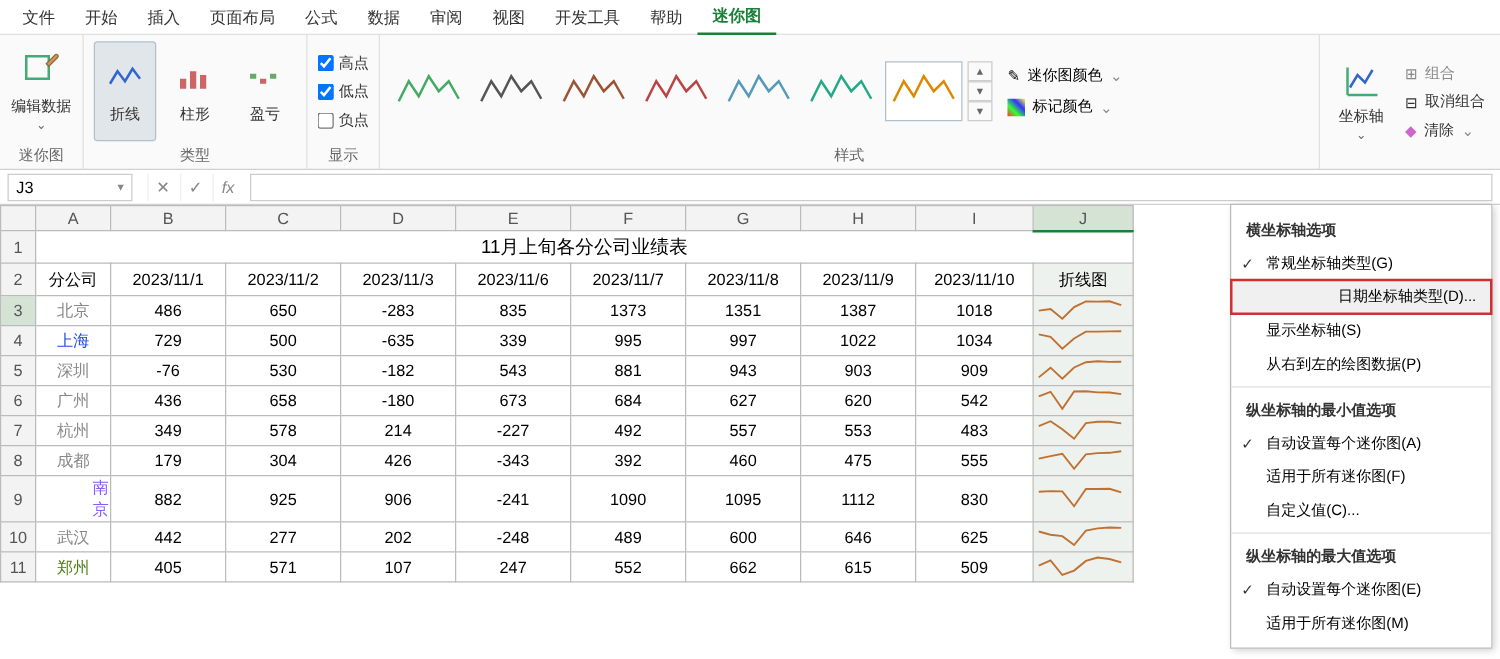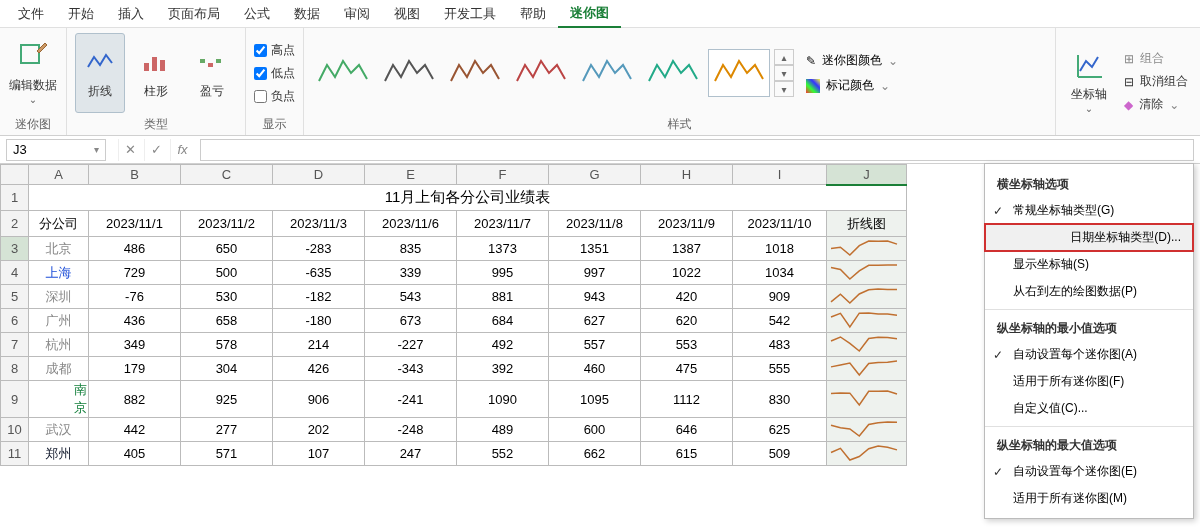--- a/index.html
+++ b/index.html
@@ -338,21 +338,21 @@
         </tr>
         <tr>
           <th class="rowhdr">5</th>
           <td style="color:#888;">深圳</td>
           <td>-76</td>
           <td>530</td>
           <td>-182</td>
           <td>543</td>
           <td>881</td>
           <td>943</td>
-          <td>420</td>
+          <td>903</td>
           <td>909</td>
           <td class="jcol sparkcell">
             <svg class="spark">
               <polyline points="4,14.90488888888889 13.428571428571429,7.139555555555557 22.857142857142858,16 32.285714285714285,6.977777777777778 41.714285714285715,2.7715555555555547 51.142857142857146,2 60.57142857142857,2.4977777777777774 70,2.423111111111112" fill="none" stroke="#c07030" stroke-width="1.5"></polyline>
             </svg>
           </td>
         </tr>
         <tr>
           <th class="rowhdr">6</th>
           <td style="color:#888;">广州</td>
@@ -399,21 +399,21 @@
           <td>475</td>
           <td>555</td>
           <td class="jcol sparkcell">
             <svg class="spark">
               <polyline points="4,7.861915367483297 13.428571428571429,5.913140311804009 22.857142857142858,4.011135857461024 32.285714285714285,16 41.714285714285715,4.54120267260579 51.142857142857146,3.4810690423162587 60.57142857142857,3.247216035634743 70,2" fill="none" stroke="#c07030" stroke-width="1.5"></polyline>
             </svg>
           </td>
         </tr>
         <tr>
           <th class="rowhdr">9</th>
-          <td style="color:#15803d;padding-left:44px;">南京</td>
+          <td style="color:#8b5cf6;padding-left:44px;">南京</td>
           <td>882</td>
           <td>925</td>
           <td>906</td>
           <td>-241</td>
           <td>1090</td>
           <td>1095</td>
           <td>1112</td>
           <td>830</td>
           <td class="jcol sparkcell">
             <svg class="spark">
@@ -433,21 +433,21 @@
           <td>646</td>
           <td>625</td>
           <td class="jcol sparkcell">
             <svg class="spark">
               <polyline points="4,5.194630872483222 13.428571428571429,7.778523489932887 22.857142857142858,8.953020134228186 32.285714285714285,16 41.714285714285715,4.4586129753915 51.142857142857146,2.720357941834452 60.57142857142857,2 70,2.328859060402685" fill="none" stroke="#c07030" stroke-width="1.5"></polyline>
             </svg>
           </td>
         </tr>
         <tr>
           <th class="rowhdr">11</th>
-          <td style="color:#0f172a;">郑州</td>
+          <td style="color:#4d7c0f;">郑州</td>
           <td>405</td>
           <td>571</td>
           <td>107</td>
           <td>247</td>
           <td>552</td>
           <td>662</td>
           <td>615</td>
           <td>509</td>
           <td class="jcol sparkcell">
             <svg class="spark">

